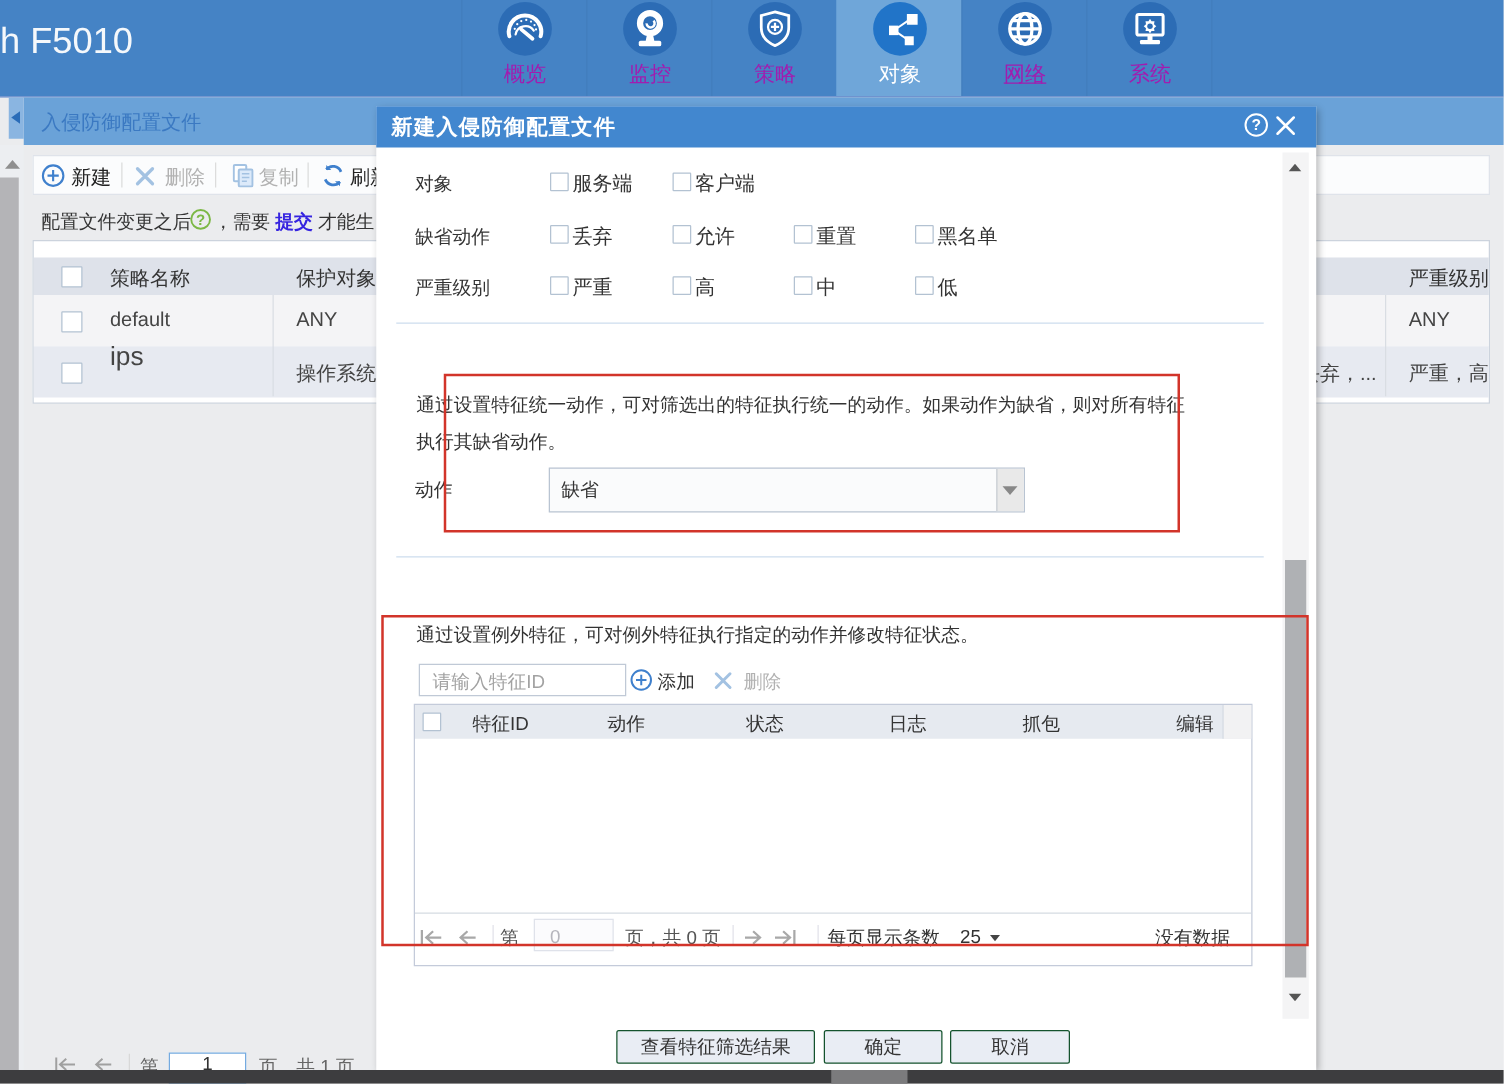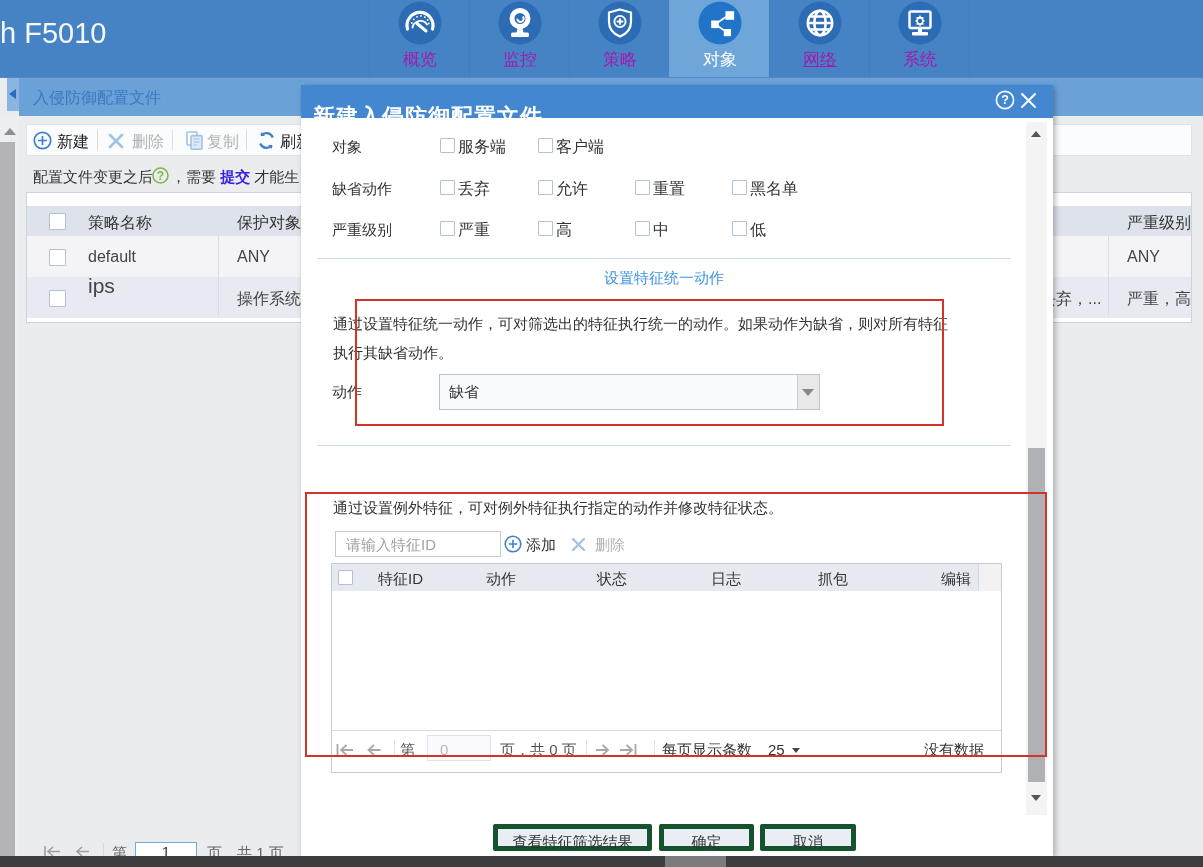--- a/index.html
+++ b/index.html
@@ -4,21 +4,21 @@
 <style>
 html,body{margin:0;padding:0;}
 body{width:1203px;height:867px;position:relative;overflow:hidden;background:#ebecee;font-family:"Liberation Sans",sans-serif;}
 .abs{position:absolute;}
 .cb{position:absolute;width:13px;height:13px;background:#fff;border:1px solid #b3c2d2;border-radius:1px;}
 .navlbl{position:absolute;top:48px;width:100px;text-align:center;font-size:17px;color:#a21caf;}
 .sep{position:absolute;left:317px;width:694px;height:1px;background:#cdddee;}
 .slink{position:absolute;left:317px;width:694px;text-align:center;font-size:15px;color:#3e93e4;}
 .mtxt{font-size:15px;color:#333;}
 .cbl{position:absolute;font-size:16px;color:#333;}
-.btn{position:absolute;height:27px;background:#e9edf4;border:5px solid #14532d;border-radius:2px;font-size:15px;color:#333;text-align:center;line-height:26px;box-sizing:border-box;}
+.btn{position:absolute;height:27px;background:#e9edf4;border:1px solid #14532d;border-radius:2px;font-size:15px;color:#333;text-align:center;line-height:26px;box-sizing:border-box;}
 </style>
 </head>
 <body>
 
 <div class="abs" id="header" style="left:0;top:0;width:1203px;height:77px;background:#4583c5;"></div>
 <div class="abs" style="left:669px;top:0;width:100px;height:77px;background:#6fa6d9;"></div>
 <div class="abs" style="left:369px;top:0;width:1px;height:77px;background:rgba(0,0,0,0.045);"></div>
 <div class="abs" style="left:469px;top:0;width:1px;height:77px;background:rgba(0,0,0,0.045);"></div>
 <div class="abs" style="left:569px;top:0;width:1px;height:77px;background:rgba(0,0,0,0.045);"></div>
 <div class="abs" style="left:769px;top:0;width:1px;height:77px;background:rgba(0,0,0,0.045);"></div>
@@ -159,21 +159,21 @@
   </g>
 </svg>
 <div class="abs" style="left:103px;top:843px;width:1px;height:14px;background:#d8d8d8;"></div>
 <div class="abs" style="left:112px;top:844px;font-size:15px;color:#666;">第</div>
 <div class="abs" style="left:135px;top:842px;width:62px;height:25px;background:#fff;border:1px solid #74aae0;box-sizing:border-box;text-align:center;font-size:15px;color:#333;">1</div>
 <div class="abs" style="left:207px;top:844px;font-size:15px;color:#666;">页，共 1 页</div>
 
 <div class="abs" id="modal" style="left:301px;top:85px;width:752px;height:771px;background:#fff;box-shadow:2px 2px 6px rgba(0,0,0,0.3);z-index:10;">
 
   <div class="abs" style="left:0;top:0;width:752px;height:33px;background:#4287cf;"></div>
-  <div class="abs" style="left:12px;top:5px;font-size:22px;font-weight:bold;letter-spacing:1px;color:#fff;margin-top:12px;">新建入侵防御配置文件</div>
+  <div class="abs" style="left:12px;top:5px;font-size:17px;font-weight:bold;letter-spacing:1px;color:#fff;">新建入侵防御配置文件</div>
   <svg class="abs" style="left:694px;top:5px;" width="20" height="20" viewBox="0 0 20 20">
     <circle cx="10" cy="10" r="8.6" fill="none" stroke="#fff" stroke-width="1.6"></circle>
     <text x="10" y="14.4" font-size="12.5" font-weight="bold" fill="#fff" text-anchor="middle" font-family="Liberation Sans">?</text>
   </svg>
   <svg class="abs" style="left:719px;top:7px;" width="17" height="17" viewBox="0 0 17 17">
     <path d="M2 2 L15 15 M15 2 L2 15" stroke="#fff" stroke-width="2" stroke-linecap="round"></path>
   </svg>
 
   <div class="abs mtxt" style="left:31px;top:53px;">对象</div>
   <div class="cb" style="left:139px;top:53px;"></div>
@@ -193,21 +193,20 @@
   <div class="cb" style="left:139px;top:136px;"></div>
     <div class="cbl" style="left:157px;top:135px;">严重</div>
   <div class="cb" style="left:237px;top:136px;"></div>
     <div class="cbl" style="left:255px;top:135px;">高</div>
   <div class="cb" style="left:334px;top:136px;"></div>
     <div class="cbl" style="left:352px;top:135px;">中</div>
   <div class="cb" style="left:431px;top:136px;"></div>
     <div class="cbl" style="left:449px;top:135px;">低</div>
 
   <div class="sep" style="left:16px;top:173px;width:694px;"></div>
-  <div class="slink" style="left:16px;top:184px;width:694px;">设置特征统一动作</div>
   <div class="abs mtxt" style="left:32px;top:230px;">通过设置特征统一动作，可对筛选出的特征执行统一的动作。如果动作为缺省，则对所有特征</div>
   <div class="abs mtxt" style="left:32px;top:259px;">执行其缺省动作。</div>
   <div class="abs mtxt" style="left:31px;top:298px;">动作</div>
   <div class="abs" style="left:138px;top:289px;width:381px;height:36px;border:1px solid #b9c4d2;background:#fafbfc;box-sizing:border-box;"></div>
   <div class="abs mtxt" style="left:148px;top:298px;">缺省</div>
   <div class="abs" style="left:496px;top:290px;width:22px;height:34px;background:#e9e9e9;border-left:1px solid #c8cdd4;box-sizing:border-box;"></div>
   <div class="abs" style="left:501px;top:304px;width:0;height:0;border-left:6px solid transparent;border-right:6px solid transparent;border-top:7px solid #888;"></div>
 
   <div class="sep" style="left:16px;top:360px;width:694px;"></div>
   <div class="abs mtxt" style="left:32px;top:414px;">通过设置例外特征，可对例外特征执行指定的动作并修改特征状态。</div>

